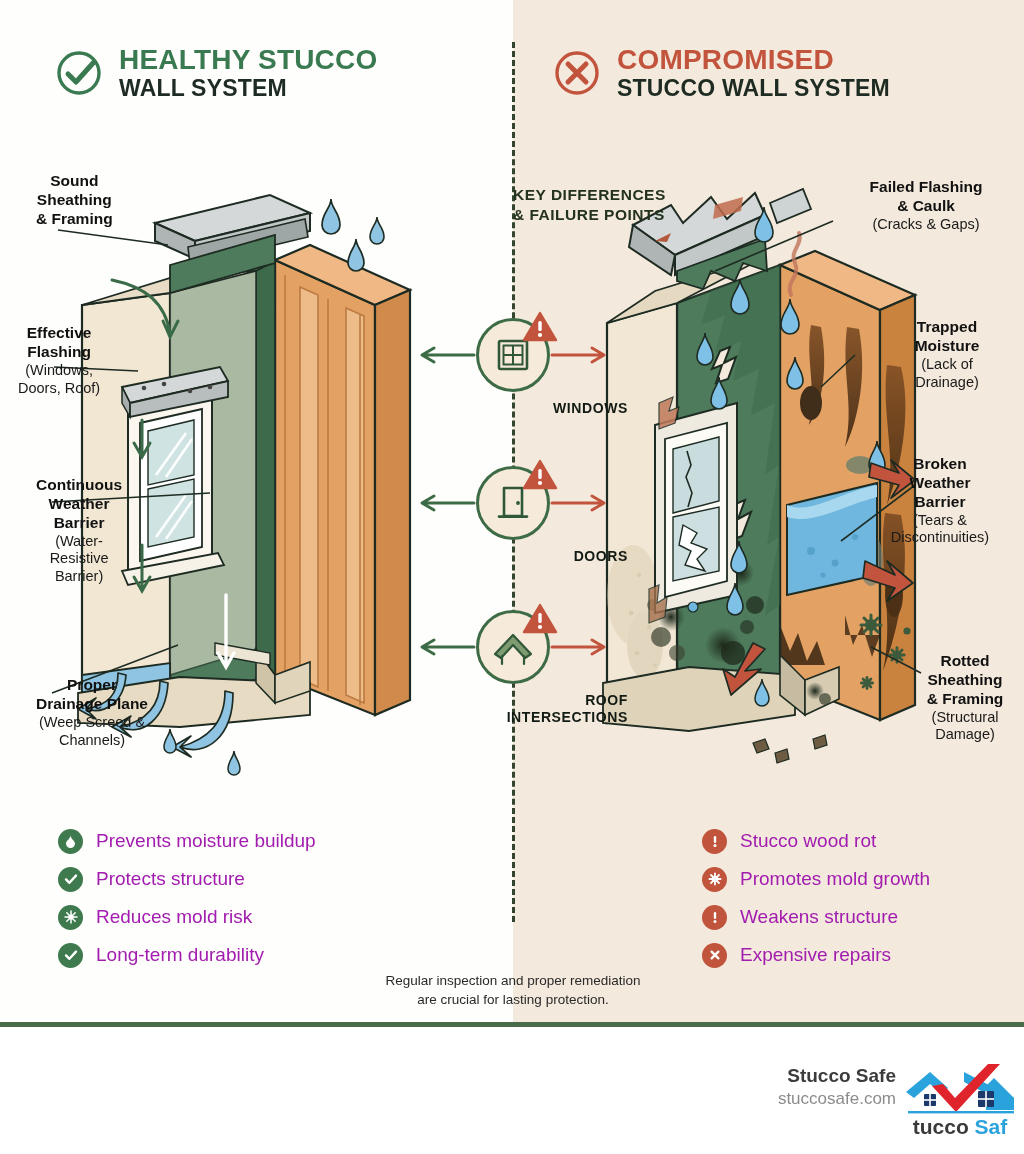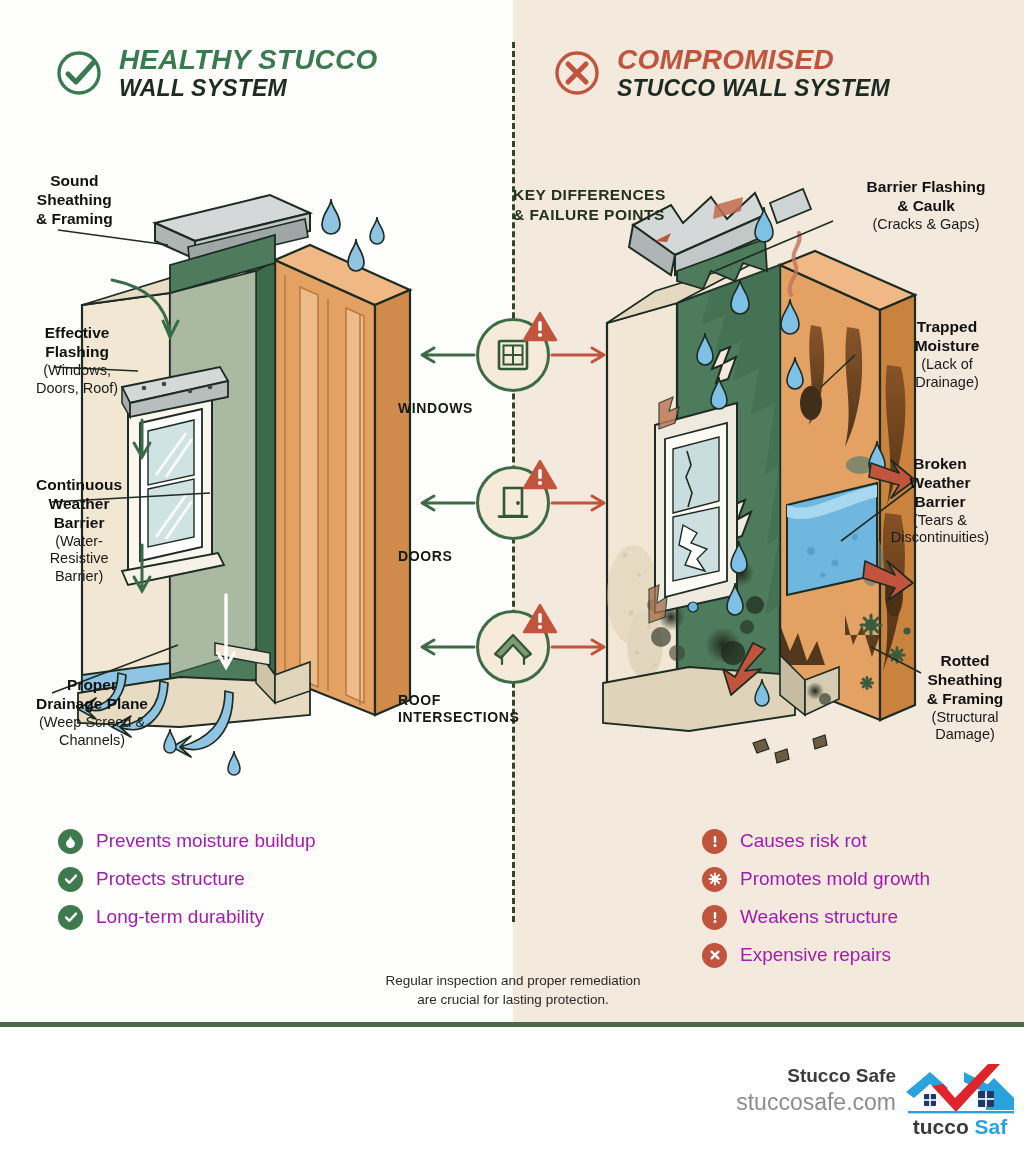--- a/index.html
+++ b/index.html
@@ -20,21 +20,21 @@
     border-left:3px dashed #33452F;
   }
   .h-divider { position:absolute; left:0; top:1022px; width:1024px; height:5px; background:#4A6B4A; }
   .footer { position:absolute; left:0; top:1027px; width:1024px; height:127px; background:#ffffff; }
 
   
   .hdr { position:absolute; display:flex; align-items:center; }
   .hdr-left  { left:55px; top:44px; }
   .hdr-right { left:553px; top:44px; }
   .hdr-badge { width:48px; height:48px; flex:0 0 48px; }
-  .hdr-text { margin-left:16px;font-style:italic; }
+  .hdr-text { margin-left:16px; }
   .hdr-line1 { font-size:28px; font-weight:bold; letter-spacing:.2px; line-height:1.12; }
   .hdr-line2 { font-size:23px; font-weight:bold; letter-spacing:.2px; line-height:1.18; color:#1D2B22; }
   .green-title { color:#3A7A50; }
   .red-title { color:#C2543D; }
 
   
   .center-title {
     position:absolute; left:513px; top:185px; width:0;
     font-size:15.5px; font-weight:bold; color:#23321F; letter-spacing:.5px;
     text-align:center; line-height:1.3; white-space:nowrap; transform:translateX(-50%);
@@ -43,21 +43,21 @@
   .kd-icons { position:relative; height:74px; display:flex; align-items:center; justify-content:center; }
   .kd-circle {
     width:74px; height:74px; border-radius:50%;
     border:3px solid #3D6B45; background:#F6EADB;
     display:flex; align-items:center; justify-content:center; position:relative;
   }
   .kd-warn { position:absolute; right:-10px; top:-10px; width:34px; height:31px; }
   .kd-arrow { width:58px; height:24px; }
   .kd-label {
     margin-top:8px; font-size:14px; font-weight:bold; color:#121A14;
-    letter-spacing:.6px; text-align:left; line-height:1.2;
+    letter-spacing:.6px; text-align:right; line-height:1.2;
   }
 
   
   .callout { position:absolute; line-height:1.22; }
   .callout .t { font-size:15.5px; font-weight:bold; color:#111111; }
   .callout .s { font-size:14.5px; color:#1A1A1A; }
   .ca-left  { text-align:center; }
   .ca-right { text-align:center; }
 
   
@@ -71,21 +71,21 @@
   .bullet.bad  { background:#C1543C; }
   .blist-text { font-size:19px; color:#a21caf; }
   .note {
     position:absolute; left:513px; top:944px; transform:translateX(-50%);
     text-align:center; font-size:13.5px; color:#2A2A2A; line-height:1.4; white-space:nowrap;margin-top:28px;
   }
 
   
   .f-brand { position:absolute; right:128px; top:1065px; text-align:right; }
   .f-name { font-size:19px; font-weight:bold; color:#3C3C3C; }
-  .f-url  { font-size:23px; color:#8C8C8C; margin-top:2px;margin-left:44px; }
+  .f-url  { font-size:17px; color:#8C8C8C; margin-top:2px;margin-left:44px; }
   .f-logo { position:absolute; right:6px; top:1064px; width:116px; height:74px; }
 
   svg { display:block; overflow:visible; }
 </style>
 </head>
 <body>
 
 <div id="infographic">
 
   <div class="panel-left-bg"></div>
@@ -375,21 +375,21 @@
       <line x1="300" y1="310" x2="226" y2="366"></line>
       <line x1="306" y1="498" x2="256" y2="472"></line>
     </g>
   </svg>
 
   <div class="callout ca-left" style="left:36px; top:172px;">
     <div class="t">Sound</div>
     <div class="t">Sheathing</div>
     <div class="t">&amp; Framing</div>
   </div>
-  <div class="callout ca-left" style="left:36px; top:324px;">
+  <div class="callout ca-left" style="left:18px; top:324px;">
     <div class="t">Effective</div>
     <div class="t">Flashing</div>
     <div class="s">(Windows,</div>
     <div class="s">Doors, Roof)</div>
   </div>
   <div class="callout ca-left" style="left:36px; top:476px;">
     <div class="t">Continuous</div>
     <div class="t">Weather</div>
     <div class="t">Barrier</div>
     <div class="s">(Water-</div>
@@ -397,21 +397,21 @@
     <div class="s">Barrier)</div>
   </div>
   <div class="callout ca-left" style="left:36px; top:676px;">
     <div class="t">Proper</div>
     <div class="t">Drainage Plane</div>
     <div class="s">(Weep Screed &amp;</div>
     <div class="s">Channels)</div>
   </div>
 
   <div class="callout ca-right" style="left:838px; top:178px; width:176px;">
-    <div class="t">Barrier Flashing</div>
+    <div class="t">Failed Flashing</div>
     <div class="t">&amp; Caulk</div>
     <div class="s">(Cracks &amp; Gaps)</div>
   </div>
   <div class="callout ca-right" style="left:880px; top:318px; width:134px;">
     <div class="t">Trapped</div>
     <div class="t">Moisture</div>
     <div class="s">(Lack of</div>
     <div class="s">Drainage)</div>
   </div>
   <div class="callout ca-right" style="left:864px; top:455px; width:152px;">
@@ -523,36 +523,50 @@
       <span class="bullet good">
         <svg width="16" height="16" viewBox="0 0 16 16">
             <path d="M3,8.4 L6.4,11.8 L13,4.6" fill="none" stroke="#fff" stroke-width="2.4" stroke-linecap="round" stroke-linejoin="round"></path>
           </svg>
       </span>
       <span class="blist-text">Protects structure</span>
     </div>
     <div class="blist-row">
       <span class="bullet good">
         <svg width="16" height="16" viewBox="0 0 16 16">
+          <circle cx="8" cy="8" r="2.6" fill="#fff"></circle>
+          <g stroke="#fff" stroke-width="1.5" stroke-linecap="round">
+            <line x1="2" y1="8" x2="14" y2="8"></line>
+              <line x1="8" y1="2" x2="8" y2="14"></line>
+            <line x1="3.8" y1="3.8" x2="12.2" y2="12.2"></line>
+              <line x1="12.2" y1="3.8" x2="3.8" y2="12.2"></line>
+          </g>
+        </svg>
+      </span>
+      <span class="blist-text">Reduces mold risk</span>
+    </div>
+    <div class="blist-row">
+      <span class="bullet good">
+        <svg width="16" height="16" viewBox="0 0 16 16">
             <path d="M3,8.4 L6.4,11.8 L13,4.6" fill="none" stroke="#fff" stroke-width="2.4" stroke-linecap="round" stroke-linejoin="round"></path>
           </svg>
       </span>
       <span class="blist-text">Long-term durability</span>
     </div>
   </div>
 
   <div class="blist" style="left:702px; top:822px;">
     <div class="blist-row">
       <span class="bullet bad">
         <svg width="16" height="16" viewBox="0 0 16 16">
             <rect x="6.8" y="3" width="2.4" height="7" rx="1.2" fill="#fff"></rect>
             <circle cx="8" cy="12.4" r="1.5" fill="#fff"></circle>
           </svg>
       </span>
-      <span class="blist-text">Causes risk rot</span>
+      <span class="blist-text">Stucco wood rot</span>
     </div>
     <div class="blist-row">
       <span class="bullet bad">
         <svg width="16" height="16" viewBox="0 0 16 16">
           <circle cx="8" cy="8" r="3.2" fill="#fff"></circle>
           <g stroke="#fff" stroke-width="1.8" stroke-linecap="round">
             <line x1="2.4" y1="8" x2="13.6" y2="8"></line>
               <line x1="8" y1="2.4" x2="8" y2="13.6"></line>
             <line x1="4" y1="4" x2="12" y2="12"></line>
               <line x1="12" y1="4" x2="4" y2="12"></line>

